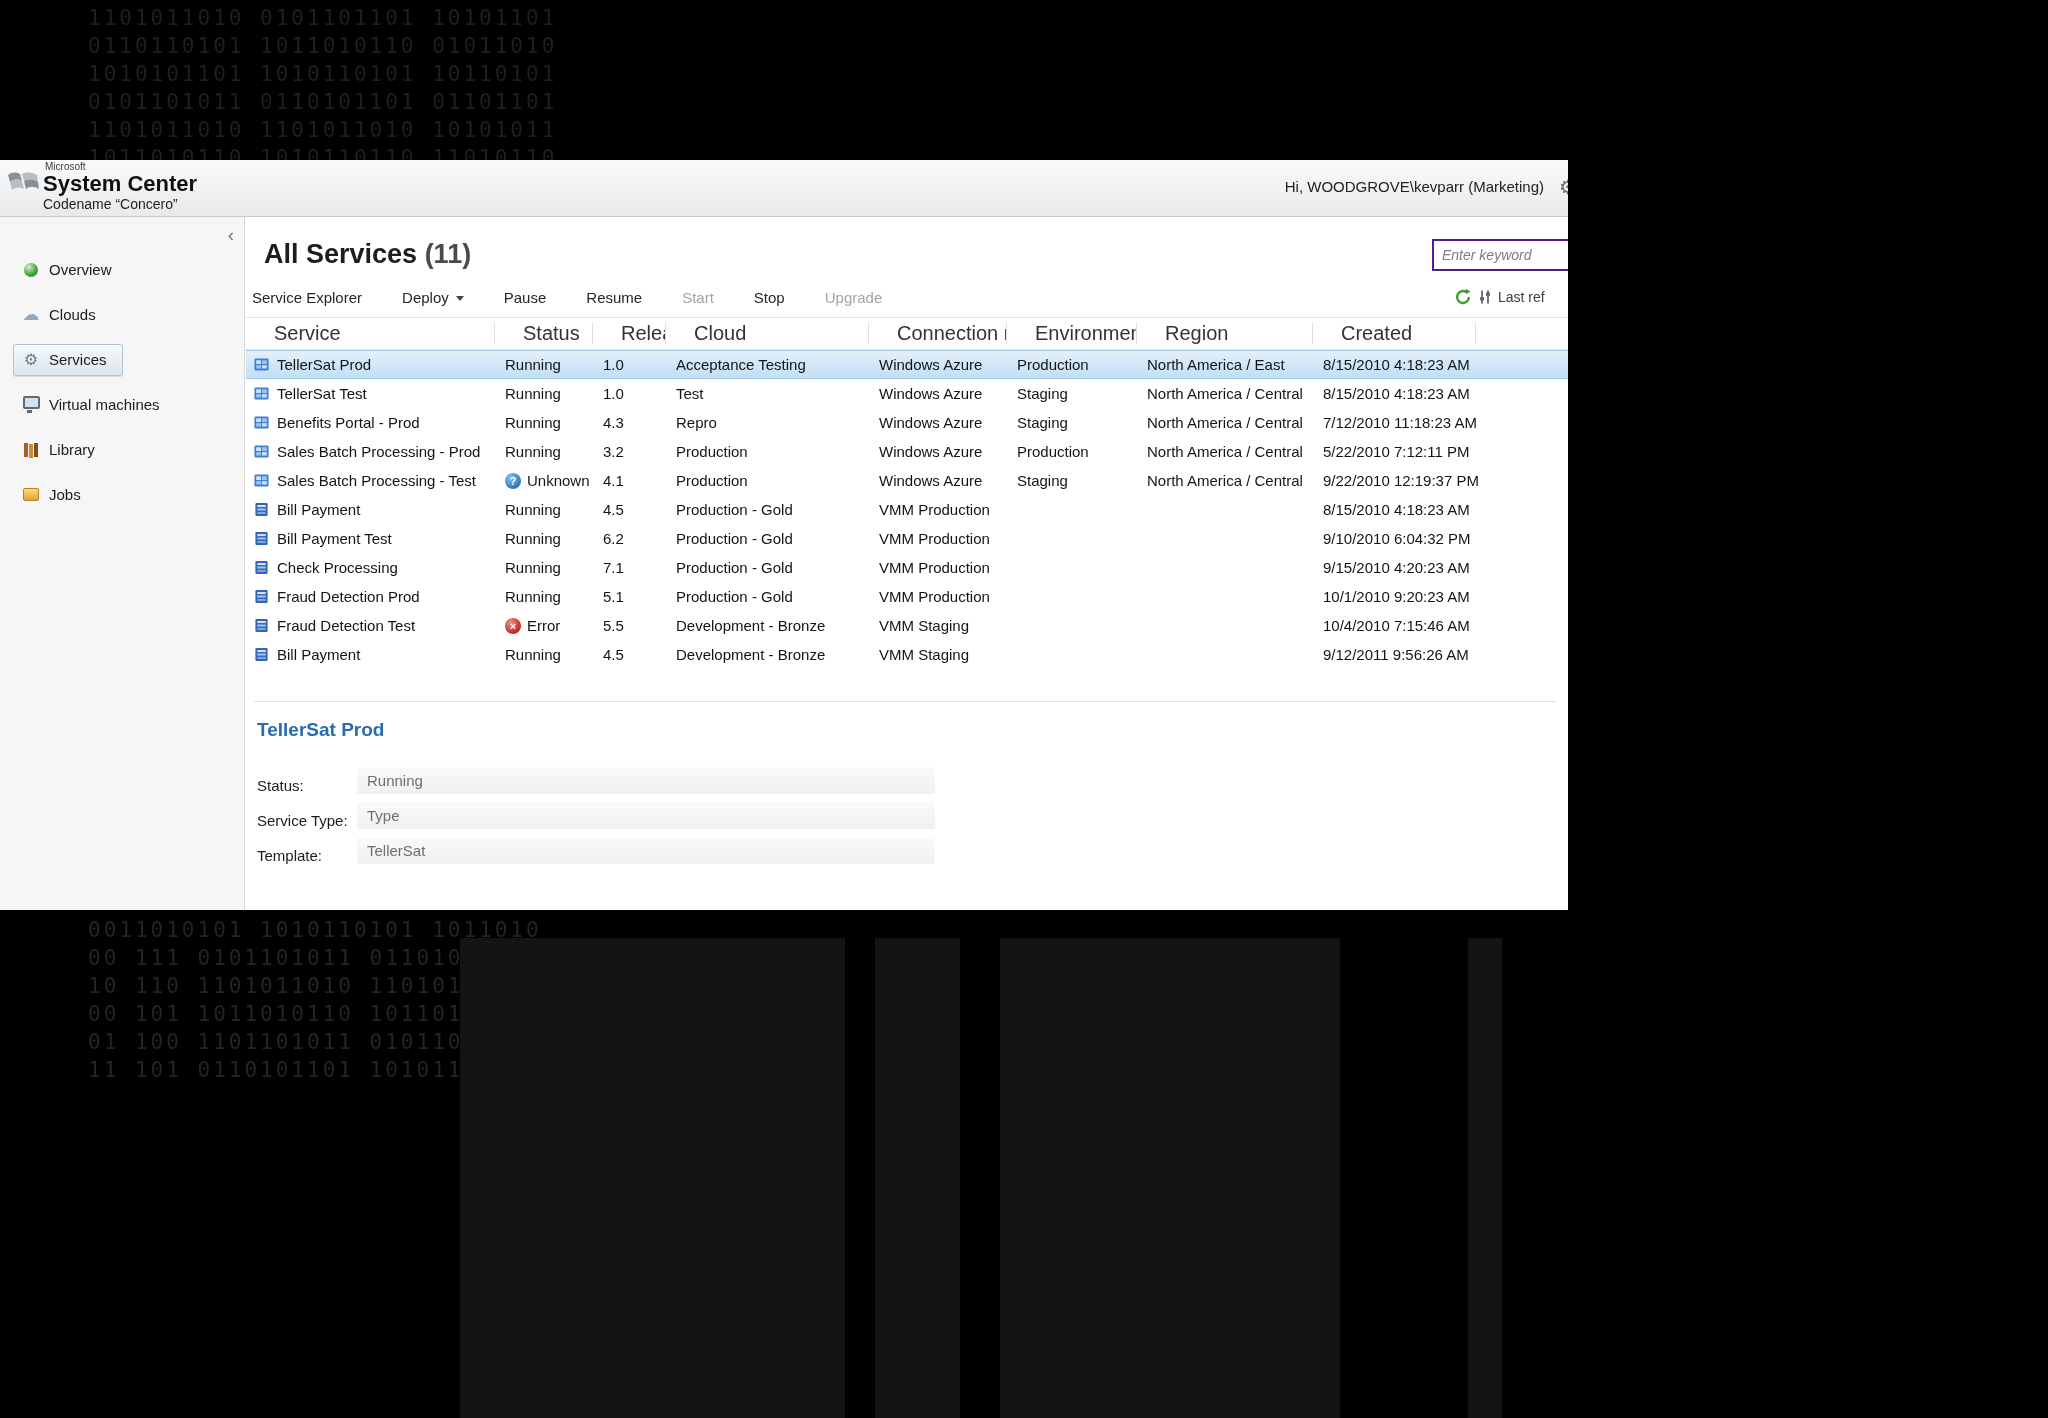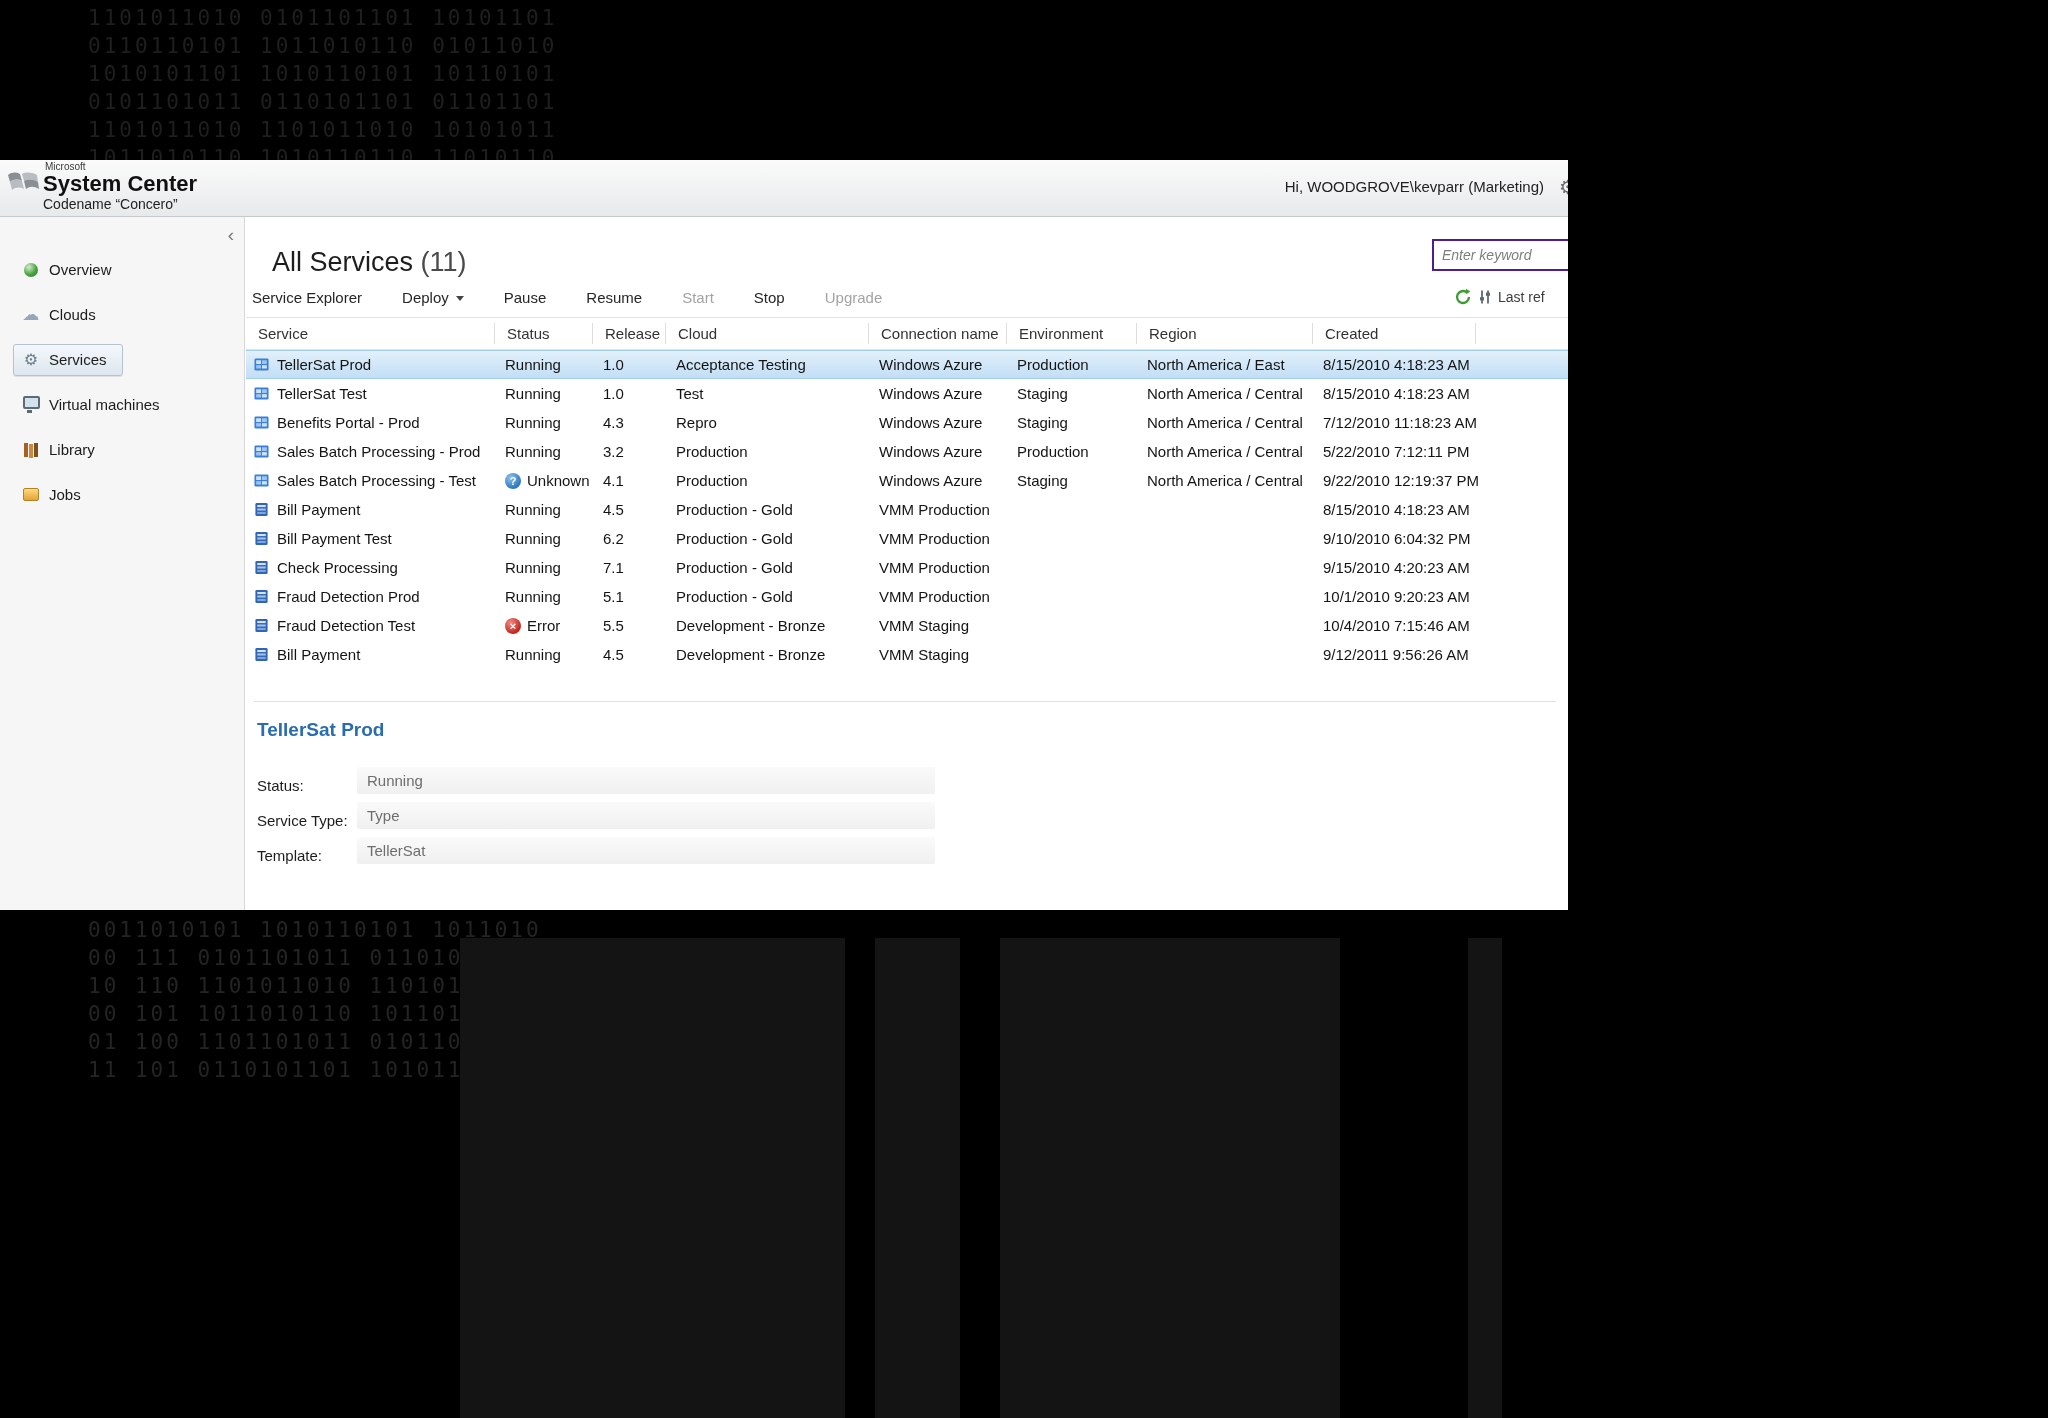--- a/index.html
+++ b/index.html
@@ -39,35 +39,35 @@
   .ic-overview{width:14px;height:14px;border-radius:50%;background:radial-gradient(circle at 35% 30%,#d7ecd2,#49a33f 55%,#2f7f2a);}
   .ic-clouds{color:#93a7b8;font-size:17px;line-height:1;}
   .ic-services{color:#6e7f8c;font-size:16px;line-height:1;}
   .ic-vm{width:13px;height:9px;border:2px solid #5d6a74;border-radius:2px;position:relative;background:#cfe2ee;margin-bottom:4px;}
   .ic-vm:after{content:"";position:absolute;left:2px;bottom:-6px;width:5px;height:3px;background:#5d6a74;}
   .ic-library{width:4px;height:14px;background:#a85f22;box-shadow:5px 1px 0 #c98a3e,10px 0 0 #7d4f1f;margin-right:10px;}
   .ic-jobs{width:14px;height:11px;background:linear-gradient(#ffd97a,#e2a438);border:1px solid #b28429;border-radius:2px;}
 
   
   .content{position:absolute;left:246px;top:57px;right:0;bottom:0;background:#fff;}
-  .page-title{position:absolute;left:10px;top:14px;margin:16px;font-size:27px;font-weight:400;color:#1d1d1d;}
+  .page-title{position:absolute;left:10px;top:14px;margin:8px;font-size:27px;font-weight:700;color:#1d1d1d;}
   .page-title .count{color:#4a4a4a;}
   .search{position:absolute;left:1186px;top:22px;width:175px;height:25px;border:2px solid #4c1d95;font-size:14px;padding:14px 8px;box-sizing:border-box;font-family:inherit;}
   .search::placeholder{font-style:italic;color:#7e7e7e;}
 
   .toolbar{position:absolute;left:0px;top:66px;height:28px;display:flex;align-items:center;}
   .tb-btn{font-size:15px;color:#262626;padding:0 20px;display:flex;align-items:center;gap:7px;cursor:pointer;white-space:nowrap;}
   .tb-btn:first-child{padding-left:6px;}
   .tb-btn.disabled{color:#a3a3a3;}
   .caret{width:0;height:0;border-left:4px solid transparent;border-right:4px solid transparent;border-top:5px solid #444;margin-top:2px;}
   .toolbar-right{position:absolute;left:1208px;top:66px;height:28px;display:flex;align-items:center;gap:5px;}
   .lastref{font-size:14px;color:#3c3c3c;white-space:nowrap;}
 
   .thead{position:absolute;left:0;top:100px;right:0;height:33px;display:grid;grid-template-columns:249px 98px 73px 203px 138px 130px 176px 163px 1fr;border-top:1px solid #e3e3e3;border-bottom:1px solid #e3e3e3;box-sizing:border-box;align-items:center;}
-  .th{font-size:15px;color:#333;padding-left:12px;border-right:1px solid #dedede;height:21px;line-height:21px;white-space:nowrap;overflow:hidden;}
+  .th{font-size:20px;color:#333;padding-left:28px;border-right:1px solid #dedede;height:21px;line-height:21px;white-space:nowrap;overflow:hidden;}
   .th.nosep{border-right:none;}
   .tbody{position:absolute;left:0;top:133px;right:0;}
   .t-row{display:grid;grid-template-columns:249px 98px 73px 203px 138px 130px 176px 163px 1fr;height:29px;align-items:center;box-sizing:border-box;}
   .t-row.selected{background:linear-gradient(#e2f0fb,#c2def5);border-top:1px solid #a4cdea;border-bottom:1px solid #a4cdea;}
   .td{font-size:15px;color:#141414;padding-left:10px;white-space:nowrap;display:flex;align-items:center;}
   .td-service{padding-left:8px;gap:8px;}
   .svcic{display:inline-flex;flex:none;}
   .st{width:16px;height:16px;border-radius:50%;color:#fff;font-size:11px;font-weight:bold;display:inline-flex;align-items:center;justify-content:center;margin-right:6px;flex:none;}
   .st-q{background:radial-gradient(circle at 35% 30%,#8cc2ee,#2e77c0 70%);}
   .st-e{background:radial-gradient(circle at 35% 30%,#ef8d84,#c2261d 70%);}

